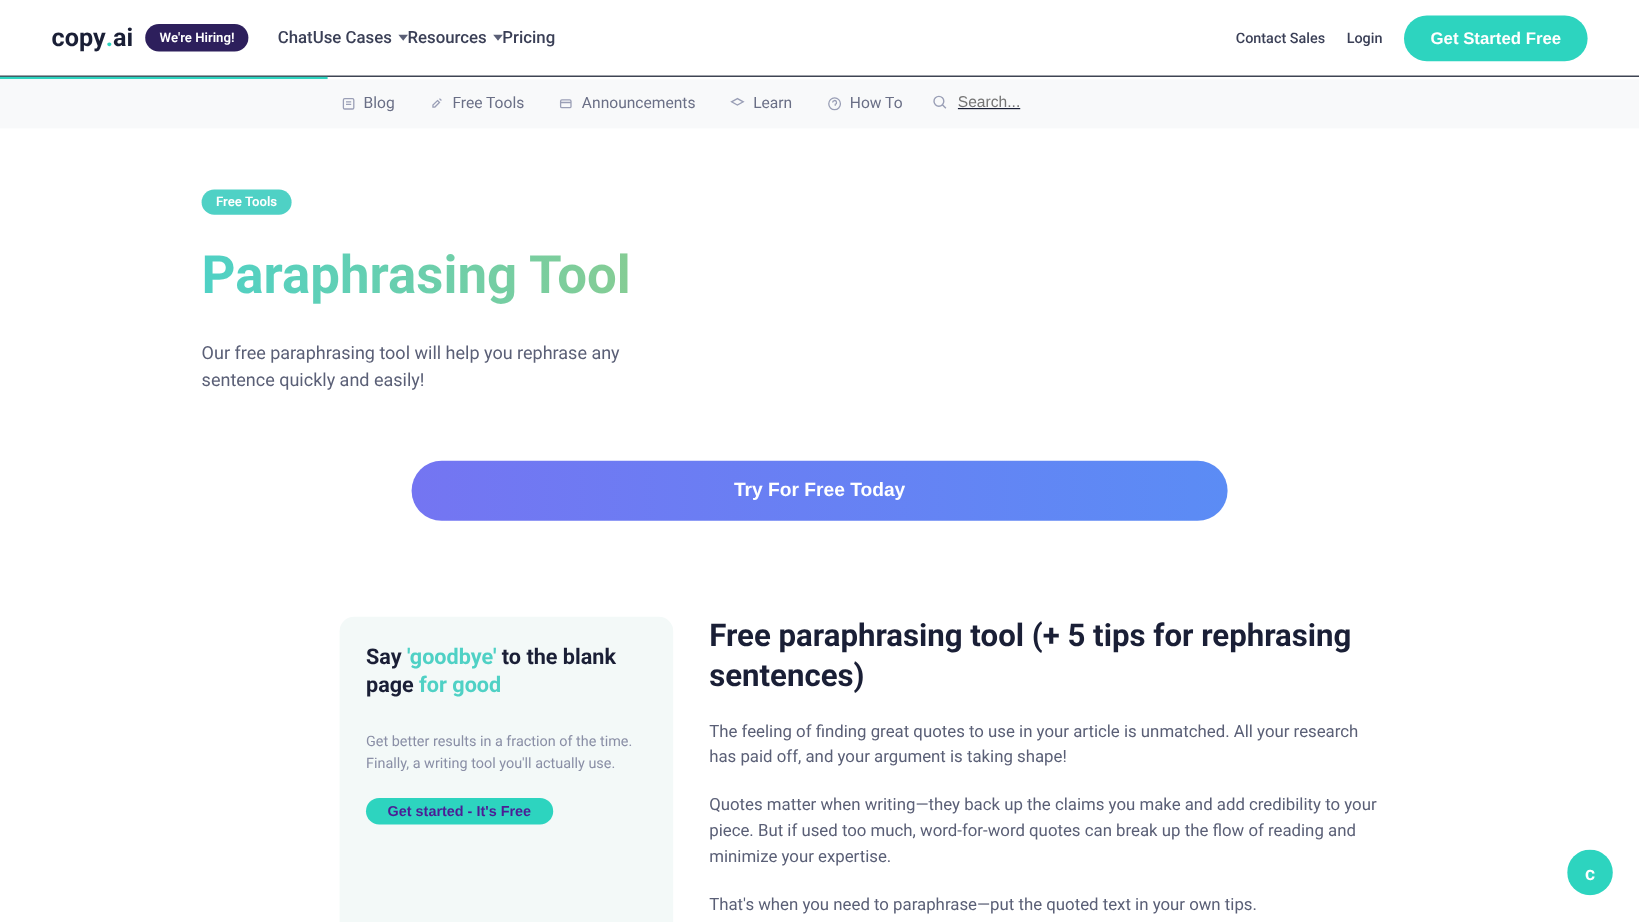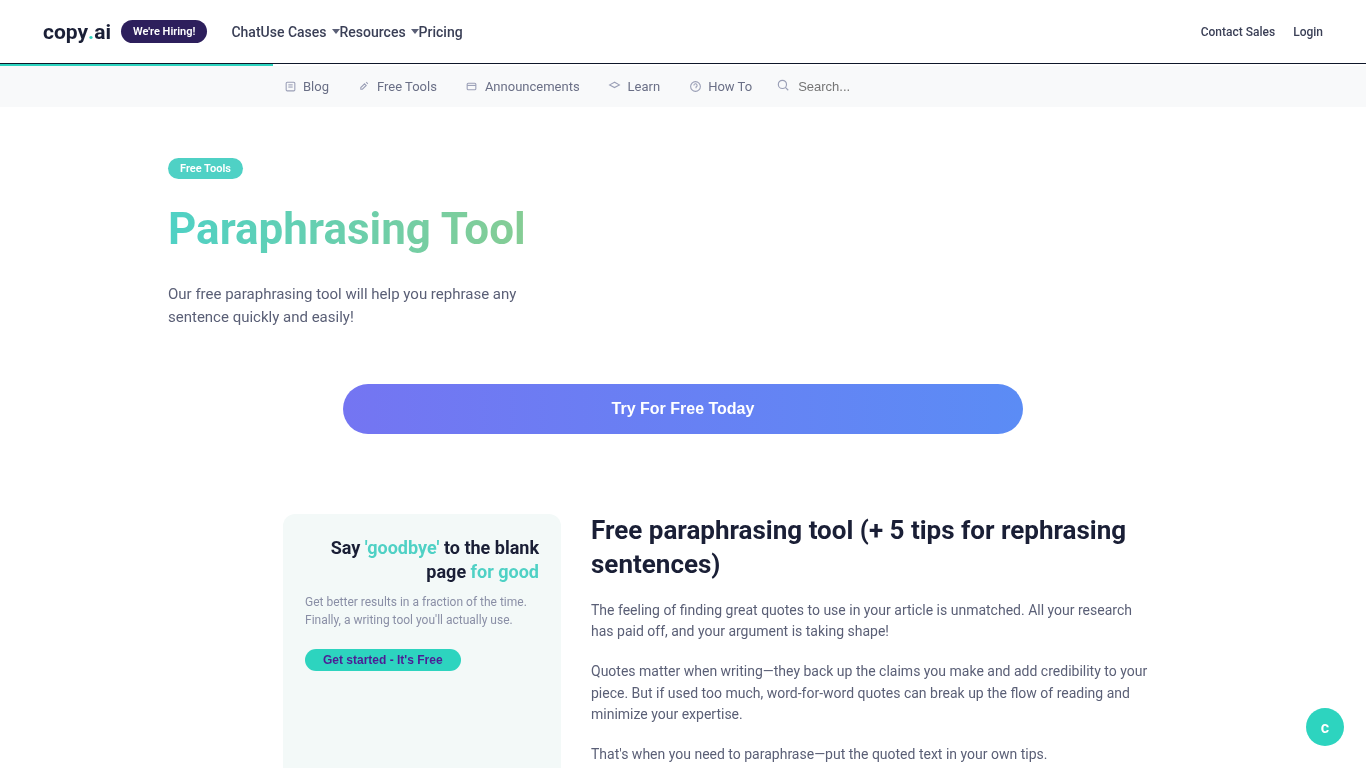--- a/index.html
+++ b/index.html
@@ -18,37 +18,37 @@
     .header-link { color: #3a3f56; text-decoration: none; font-size: 12px; font-weight: 500; cursor: pointer; }
     .btn-primary { background: #2dd4bf; color: #fff; padding: 11px 22px; border-radius: 24px; font-size: 14px; font-weight: 600; border: none; cursor: pointer; }
     
     .progress-bar { height: 2px; background: #2dd4bf; width: 20%; }
     
     .subnav { background: #f8f9fa; height: 41px; display: flex; align-items: center; }
     .subnav-inner { width: 100%; max-width: 1280px; margin: 0 auto; display: flex; align-items: center; padding: 0 40px; }
     .subnav-links { display: flex; gap: 28px; margin-left: 200px; }
     .subnav-link { color: #6a6f86; font-size: 13px; text-decoration: none; display: flex; align-items: center; gap: 6px; cursor: pointer; }
     .subnav-icon { width: 14px; height: 14px; display: inline-flex; align-items: center; justify-content: center; }
-    .search-wrap { margin-left: auto; flex: 1; max-width: 580px; display: flex; align-items: center; gap: 8px; padding-left: 24px; }
+    .search-wrap { margin-left: auto; flex: 1; max-width: 580px; display: flex; align-items: flex-start; gap: 8px; padding-left: 24px; text-decoration: underline; }
     .search-icon { color: #9a9fb6; }
     .search-input { border: none; background: transparent; outline: none; font-size: 13px; color: #6a6f86; width: 100%; }
     
     .content { max-width: 1280px; margin: 0 auto; padding: 0 40px; }
     
     .hero { padding: 50px 0 20px 85px; }
     .tag { background: #4fd1c5; color: #fff; font-size: 11px; font-weight: 600; padding: 4px 12px; border-radius: 12px; display: inline-block; margin-bottom: 24px; }
     .hero-title { font-size: 44px; font-weight: 700; background: linear-gradient(90deg, #4fd1c5 0%, #b5c96a 60%); -webkit-background-clip: text; background-clip: text; -webkit-text-fill-color: transparent; color: transparent; margin-bottom: 28px; }
     .hero-desc { color: #5a5f76; font-size: 15px; line-height: 1.5; max-width: 380px; margin-bottom: 36px; }
     
     .cta-wrap { display: flex; justify-content: center; padding: 0 0 60px; }
     .cta-button { background: linear-gradient(90deg, #7475f2 0%, #5b8cf5 100%); color: #fff; padding: 16px 60px; border-radius: 30px; font-size: 16px; font-weight: 600; border: none; cursor: pointer; width: 680px; }
     
     .main-section { display: flex; gap: 30px; padding: 20px 0 40px 200px; }
     .sidebar-card { background: #f3f9f8; border-radius: 12px; padding: 22px; width: 278px; flex-shrink: 0; }
-    .sidebar-title { font-size: 18px; font-weight: 700; color: #1a1f36; line-height: 1.35; margin-bottom: 8px; text-align: right; }
+    .sidebar-title { font-size: 18px; font-weight: 700; color: #1a1f36; line-height: 1.35; margin-bottom: 24px; }
     .sidebar-title .goodbye { color: #4fd1c5; }
     .sidebar-title .forgood { color: #4fd1c5; }
     .sidebar-desc { font-size: 12px; color: #8a8fa6; line-height: 1.5; margin-bottom: 20px; }
     .sidebar-btn { background: #2dd4bf; color: #4c1d95; padding: 4px 18px; border-radius: 20px; font-size: 12px; font-weight: 600; border: none; cursor: pointer; text-align: center; }
     
     .article { flex: 1; max-width: 560px; }
     .article-title { font-size: 26px; font-weight: 700; color: #1a1f36; line-height: 1.3; margin-bottom: 18px; }
     .article-para { font-size: 14px; color: #5a5f76; line-height: 1.55; margin-bottom: 18px; }
     
     .chat-float { position: fixed; bottom: 22px; right: 22px; width: 38px; height: 38px; border-radius: 50%; background: #2dd4bf; color: #fff; display: flex; align-items: center; justify-content: center; font-size: 16px; font-weight: 600; cursor: pointer; }
@@ -76,20 +76,21 @@
           <span>Resources</span>
           <span class="chevron-down"></span>
         </a>
       <a class="nav-link">
           <span>Pricing</span>
         </a>
     </nav>
     <div class="header-right">
       <a class="header-link">Contact Sales</a>
       <a class="header-link">Login</a>
+      <button class="btn-primary">Get Started Free</button>
     </div>
   </div>
 </header>
 
 <div class="progress-bar"></div>
 
 <div class="subnav">
   <div class="subnav-inner">
     <div class="subnav-links">
       <a class="subnav-link">

